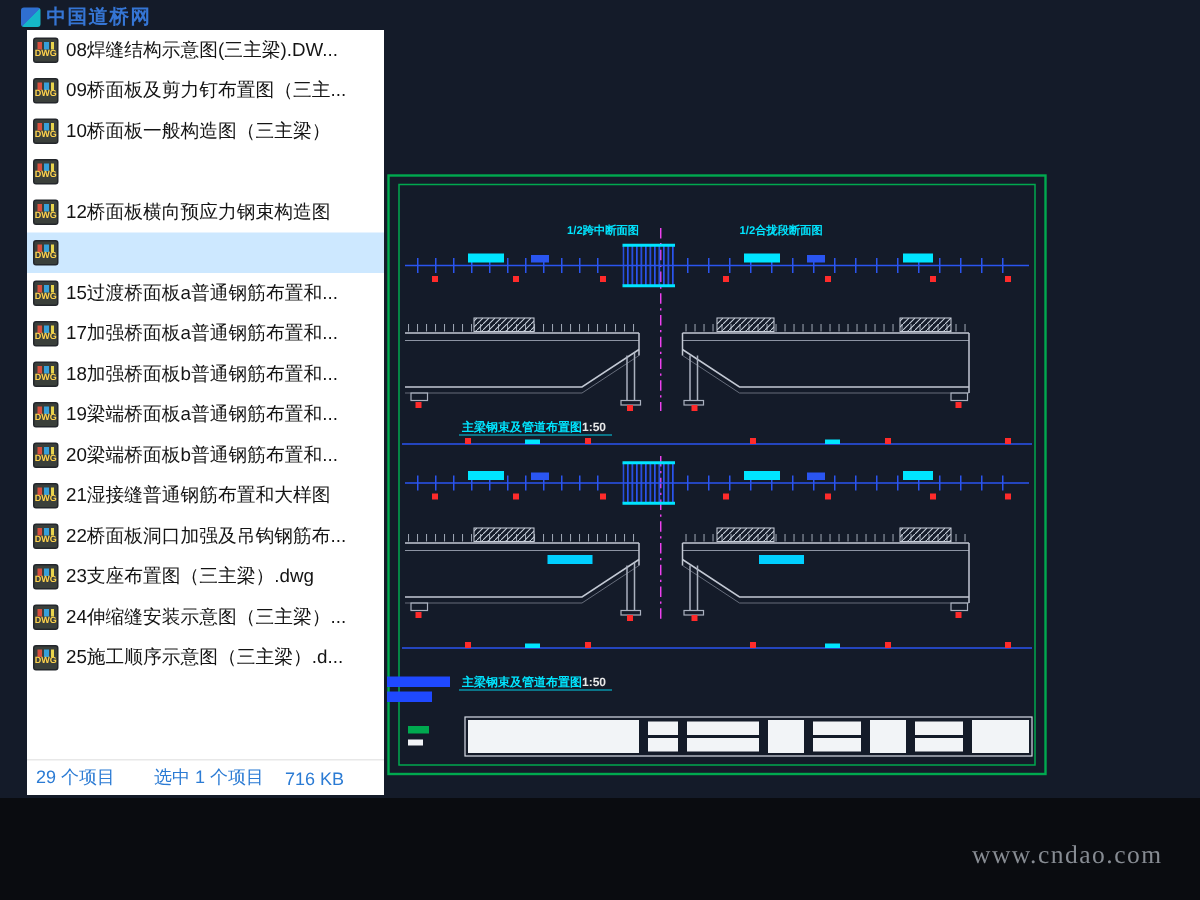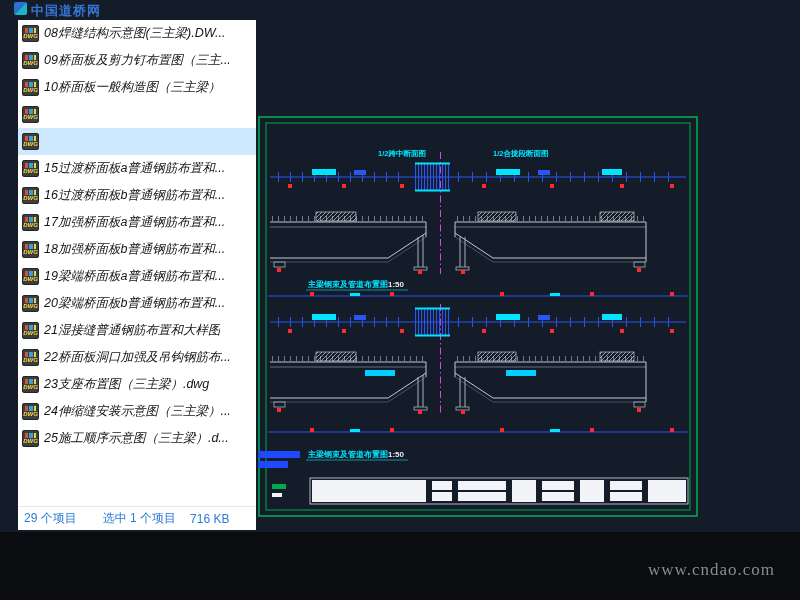--- a/index.html
+++ b/index.html
@@ -2,35 +2,35 @@
 <html><head>
 <meta charset="utf-8">
 <style>
   * { margin:0; padding:0; box-sizing:border-box; }
   html,body { width:800px; height:600px; overflow:hidden; }
   body { position:relative; background:#0b0d12; font-family:"Liberation Sans",sans-serif; }
 
   .cad-bg { position:absolute; left:0; top:0; width:800px; height:532px; background:#141b29; z-index:0; }
   .bottom-strip { position:absolute; left:0; top:532px; width:800px; height:68px; background:#0a0c10; z-index:2; }
 
-  .wm-top { position:absolute; left:14px; top:2px; z-index:4; display:flex; gap:4px;
+  .wm-top { position:absolute; left:14px; top:2px; z-index:4; display:flex; align-items:center; gap:4px;
             color:#3575d4; font-size:13px; font-weight:bold; letter-spacing:1px; }
   .wm-icon { width:13px; height:13px; flex:none;
              background:linear-gradient(135deg,#2f6fd0 0 50%,#15b7c9 50% 100%); border-radius:2px; }
   .wm-bottom { position:absolute; left:648px; top:560px; z-index:3; color:#878c93;
                font-family:"Liberation Serif",serif; font-size:17px; letter-spacing:1px;text-align:center; }
 
   .cad-viewport { position:absolute; left:250px; top:112px; width:452px; height:412px; z-index:1;font-weight:bold; }
   .cad-viewport svg { font-family:"Liberation Sans",sans-serif; }
 
   .file-panel { position:absolute; left:18px; top:20px; width:238px; height:510px; background:#ffffff;
                 z-index:3; display:flex; flex-direction:column; }
   .file-list { flex:1; overflow:hidden; }
   .file-row { height:27px; display:flex; align-items:center; padding:0 2px 0 4px;
-              font-size:12.5px; color:#141414; white-space:nowrap; cursor:default;font-style:italic; }
+              font-size:12.5px; color:#141414; white-space:nowrap; cursor:default; }
   .file-row.selected { background:#cde8ff; }
   .dwg-icon { width:17px; height:17px; margin-right:5px; flex:none; position:relative;
               background:#3a3f3a; border:1px solid #23262b; border-radius:2px; overflow:hidden; }
   .dwg-squiggle { position:absolute; left:2px; top:2px; right:2px; height:5px;
               background:linear-gradient(90deg,#d94f3d 0 28%,transparent 28% 38%,#37a0d9 38% 72%,transparent 72% 80%,#e8d44d 80%); }
   .dwg-text { position:absolute; left:0; right:0; bottom:1px; font-size:6px; font-weight:bold;
               color:#ffd34d; text-align:center; line-height:7px; }
   .file-label { overflow:hidden; text-overflow:clip; }
 
   .status-bar { height:24px; background:#ffffff; border-top:1px solid #e8e8e8; display:flex;
@@ -220,39 +220,39 @@
       <span class="dwg-text">DWG</span>
     </span>
     <span class="file-label">10桥面板一般构造图（三主梁）</span>
   </div>
       <div class="file-row">
     <span class="dwg-icon">
       <span class="dwg-squiggle"></span>
       <span class="dwg-text">DWG</span>
     </span>
   </div>
+      <div class="file-row">
+    <span class="dwg-icon">
+      <span class="dwg-squiggle"></span>
+      <span class="dwg-text">DWG</span>
+    </span>
+    <span class="file-label">12桥面板横向预应力钢束构造图</span>
+  </div>
       <div class="file-row selected">
     <span class="dwg-icon">
       <span class="dwg-squiggle"></span>
       <span class="dwg-text">DWG</span>
     </span>
   </div>
       <div class="file-row">
     <span class="dwg-icon">
       <span class="dwg-squiggle"></span>
       <span class="dwg-text">DWG</span>
     </span>
     <span class="file-label">15过渡桥面板a普通钢筋布置和...</span>
-  </div>
-      <div class="file-row">
-    <span class="dwg-icon">
-      <span class="dwg-squiggle"></span>
-      <span class="dwg-text">DWG</span>
-    </span>
-    <span class="file-label">16过渡桥面板b普通钢筋布置和...</span>
   </div>
       <div class="file-row">
     <span class="dwg-icon">
       <span class="dwg-squiggle"></span>
       <span class="dwg-text">DWG</span>
     </span>
     <span class="file-label">17加强桥面板a普通钢筋布置和...</span>
   </div>
       <div class="file-row">
     <span class="dwg-icon">

